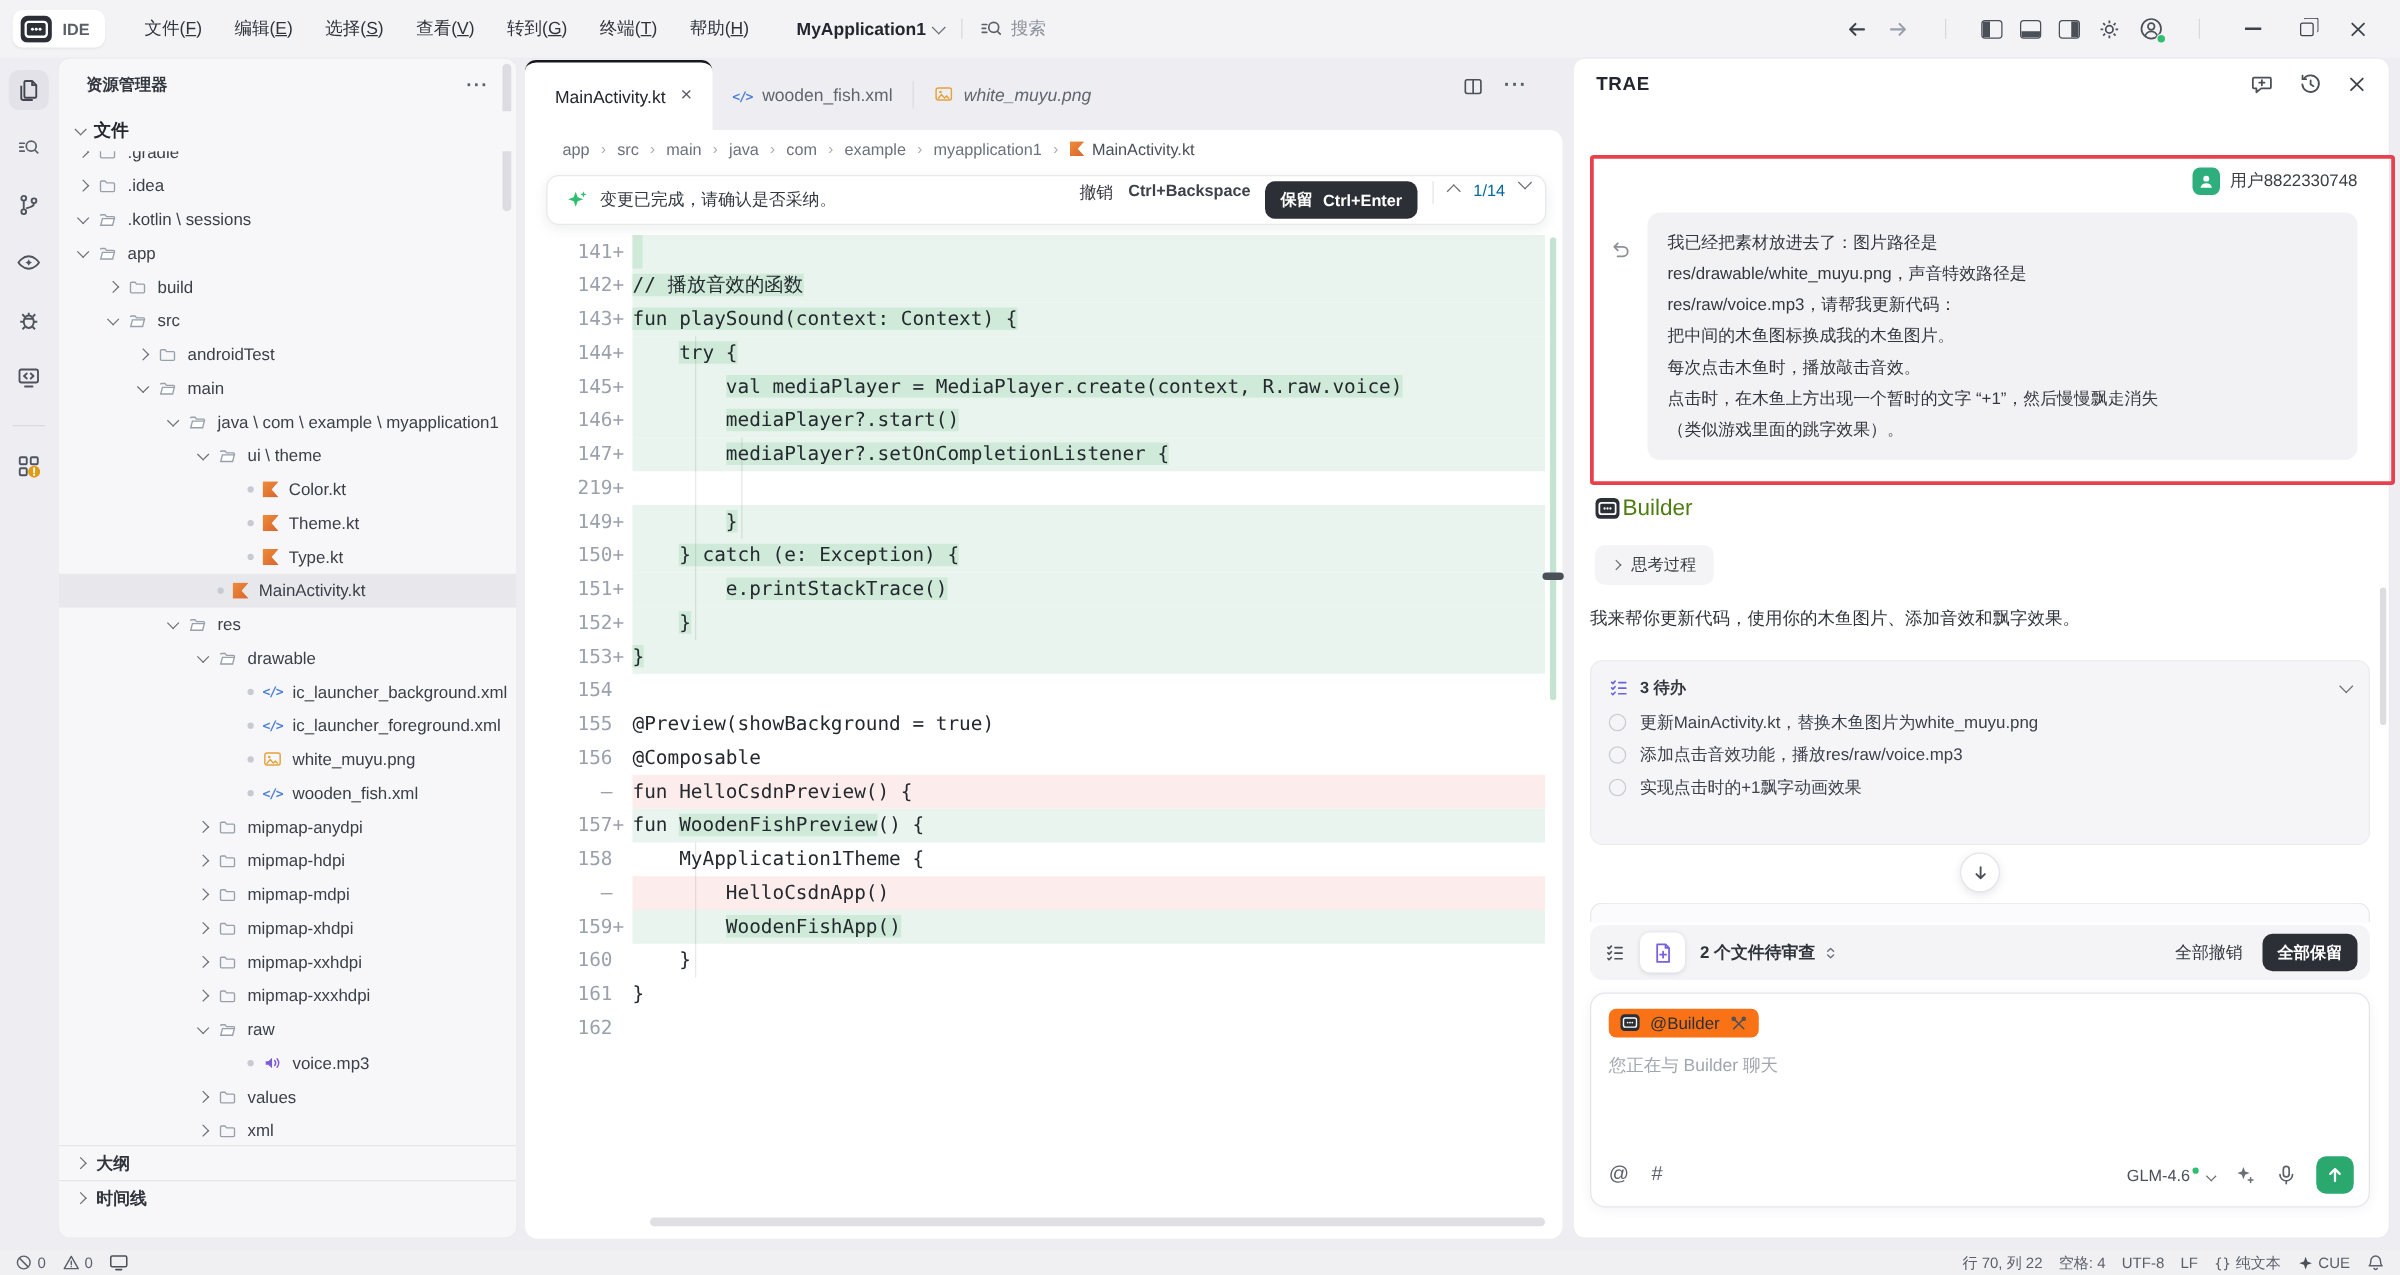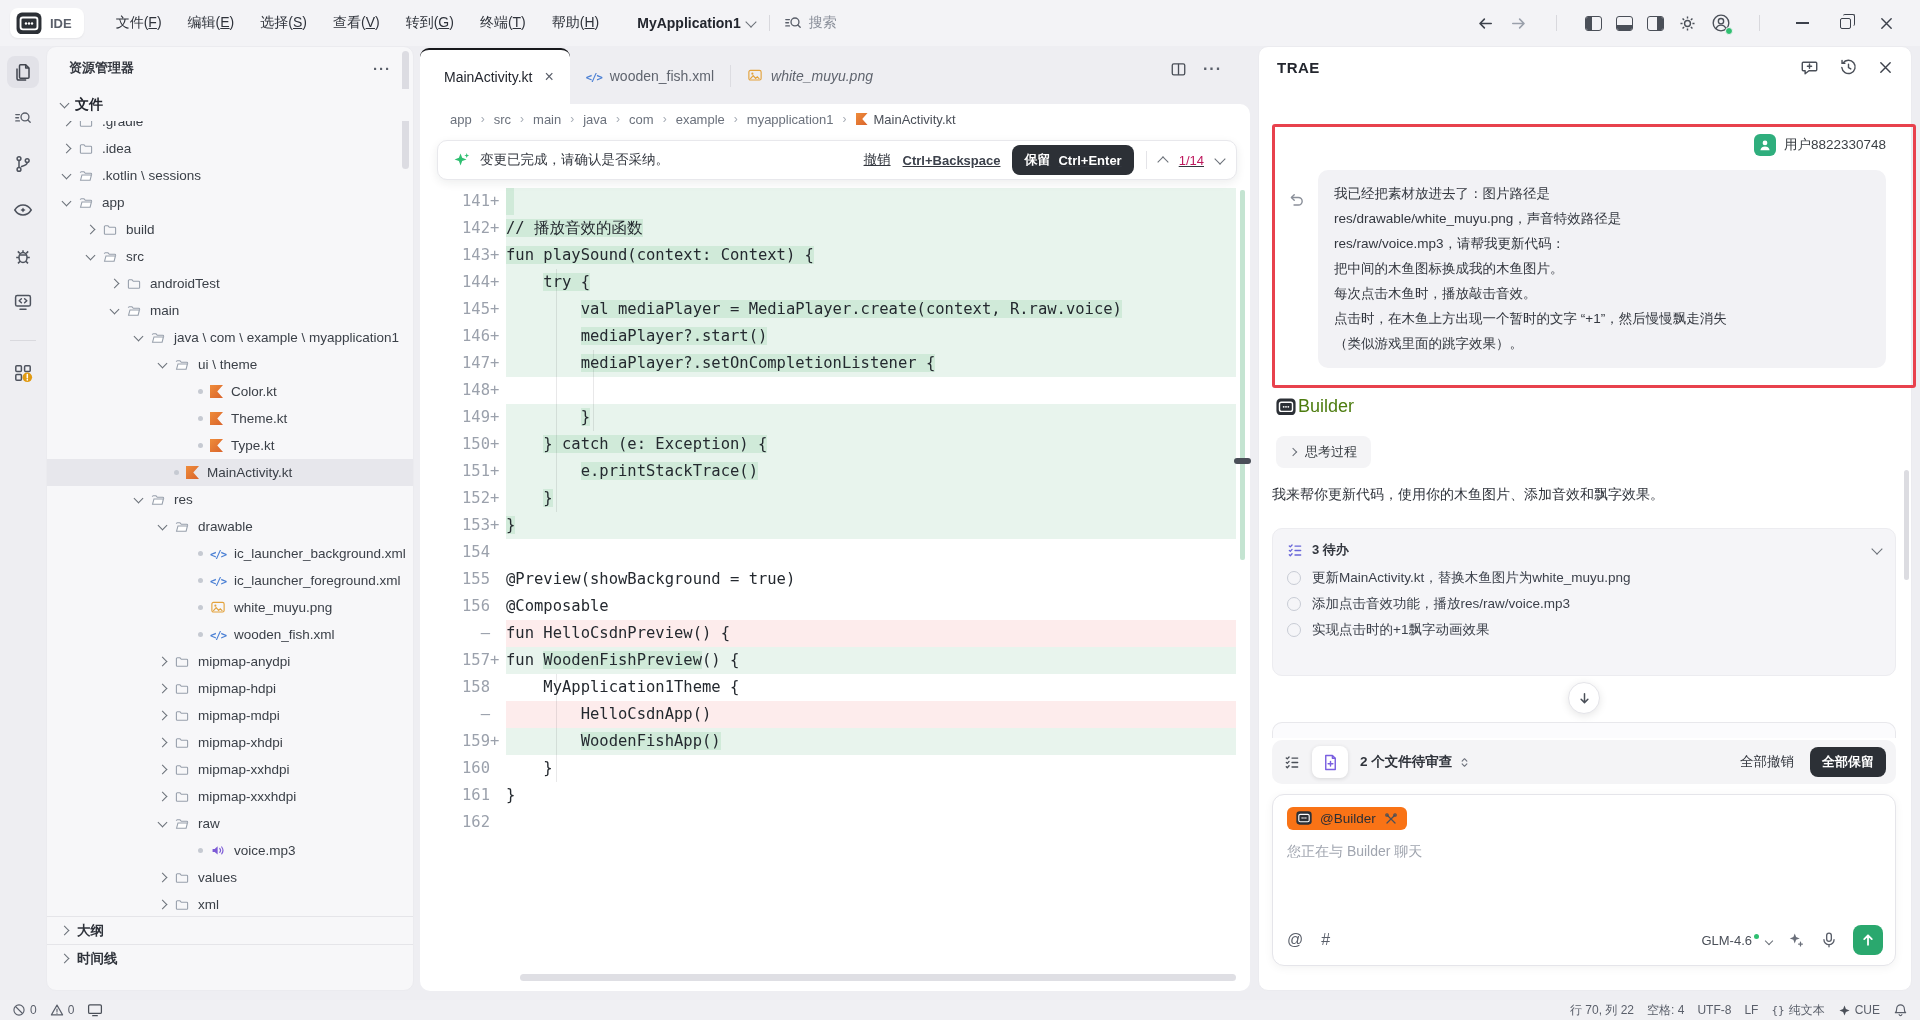--- a/index.html
+++ b/index.html
@@ -64,29 +64,29 @@
   .tab-right { position:absolute; left:1170px; top:60px; display:flex; align-items:center; gap:16px; color:#4a4f58; }
   .dots3 { font-size:16px; font-weight:700; color:#5a5f6a; letter-spacing:1px; }
 
   .editor-body { position:absolute; left:420px; top:104px; width:830px; height:887px; background:#fff; border-radius:0 10px 10px 10px; }
   .breadcrumb { display:flex; align-items:center; gap:9px; height:30px; padding:0 0 0 30px; font-size:13px; color:#6b717c; }
   .bc-sep { color:#a7adb6; font-size:12px; }
   .bc-file { display:flex; align-items:center; gap:6px; color:#4a4f58; }
 
   .diffbar { position:absolute; left:437px; top:140px; width:800px; height:40px; background:#fff; border:1px solid #e8e8ec; border-radius:10px; box-shadow:0 3px 10px rgba(30,32,40,.08); display:flex; align-items:center; padding:0 12px 0 14px; z-index:5; }
   .diff-msg { font-size:13.5px; color:#33373f; margin-left:9px; }
-  .diff-actions { margin-left:auto; display:flex; align-items:center; gap:12px;text-decoration:underline; }
+  .diff-actions { margin-left:auto; display:flex; align-items:flex-start; gap:12px; }
   .lnk { font-size:13.5px; color:#33373f; cursor:pointer; }
   .key { font-size:13px; font-weight:700; color:#3c414b; }
   .btn-dark { background:#2c3036; color:#fff; border-radius:8px; padding:6px 12px; display:flex; gap:8px; align-items:center; font-size:13px; font-weight:700; cursor:pointer; }
   .nav-div { width:1px; height:18px; background:#e4e4e8; }
   .caret { width:8px; height:8px; border-right:1.7px solid #6a7078; border-bottom:1.7px solid #6a7078; display:inline-block; }
   .caret.up { transform:rotate(-135deg); margin-top:4px; }
   .caret.down { transform:rotate(45deg); margin-top:-3px; }
-  .nav-count { font-size:13px; color:#be185d; }
+  .nav-count { font-size:13px; color:#0369a1; }
 
   .code { position:absolute; left:420px; top:188px; width:830px; font-family:"DejaVu Sans Mono", monospace; font-size:15.5px; line-height:27px; color:#24292f; }
   .cl { display:flex; height:27px; white-space:pre; }
   .cl .gut { width:70px; text-align:right; color:#9ba1ac; flex:none; }
   .cl .plus { width:16px; color:#9ba1ac; flex:none; }
   .cl .band { flex:1; margin-right:14px; }
   .cl.add .band { background:#e8f4ed; }
   .cl.del .band { background:#fdecec; }
   .cl .hl { background:#d0ead9; }
   .cl .stub { display:inline-block; width:8px; height:27px; background:#d0ead9; vertical-align:top; }
@@ -677,21 +677,21 @@
 </div>
 
 <div class="code" id="code">
     <div class="cl add"><span class="gut">141</span><span class="plus">+</span><span class="band"><span class="stub"></span></span></div>
     <div class="cl add"><span class="gut">142</span><span class="plus">+</span><span class="band"><span></span><span class="hl">// 播放音效的函数</span><span></span></span></div>
     <div class="cl add"><span class="gut">143</span><span class="plus">+</span><span class="band"><span></span><span class="hl">fun playSound(context: Context) {</span><span></span></span></div>
     <div class="cl add"><span class="gut">144</span><span class="plus">+</span><span class="band"><span>    </span><span class="hl">try {</span><span></span></span></div>
     <div class="cl add"><span class="gut">145</span><span class="plus">+</span><span class="band"><span>        </span><span class="hl">val mediaPlayer = MediaPlayer.create(context, R.raw.voice)</span><span></span></span></div>
     <div class="cl add"><span class="gut">146</span><span class="plus">+</span><span class="band"><span>        </span><span class="hl">mediaPlayer?.start()</span><span></span></span></div>
     <div class="cl add"><span class="gut">147</span><span class="plus">+</span><span class="band"><span>        </span><span class="hl">mediaPlayer?.setOnCompletionListener {</span><span></span></span></div>
-    <div class="cl add"><span class="gut">148</span><span class="plus">+</span></div>
+    <div class="cl add"><span class="gut">219</span><span class="plus">+</span></div>
     <div class="cl add"><span class="gut">149</span><span class="plus">+</span><span class="band"><span>        </span><span class="hl">}</span><span></span></span></div>
     <div class="cl add"><span class="gut">150</span><span class="plus">+</span><span class="band"><span>    </span><span class="hl">} catch (e: Exception) {</span><span></span></span></div>
     <div class="cl add"><span class="gut">151</span><span class="plus">+</span><span class="band"><span>        </span><span class="hl">e.printStackTrace()</span><span></span></span></div>
     <div class="cl add"><span class="gut">152</span><span class="plus">+</span><span class="band"><span>    </span><span class="hl">}</span><span></span></span></div>
     <div class="cl add"><span class="gut">153</span><span class="plus">+</span><span class="band"><span></span><span class="hl">}</span><span></span></span></div>
     <div class="cl ctx"><span class="gut">154</span><span class="plus"></span><span class="band"><span></span></span></div>
     <div class="cl ctx"><span class="gut">155</span><span class="plus"></span><span class="band"><span>@Preview(showBackground = true)</span></span></div>
     <div class="cl ctx"><span class="gut">156</span><span class="plus"></span><span class="band"><span>@Composable</span></span></div>
     <div class="cl del"><span class="gut">—</span><span class="plus"></span><span class="band"><span>fun HelloCsdnPreview() {</span></span></div>
     <div class="cl add"><span class="gut">157</span><span class="plus">+</span><span class="band"><span>fun </span><span class="hl">WoodenFishPreview</span><span>() {</span></span></div>

